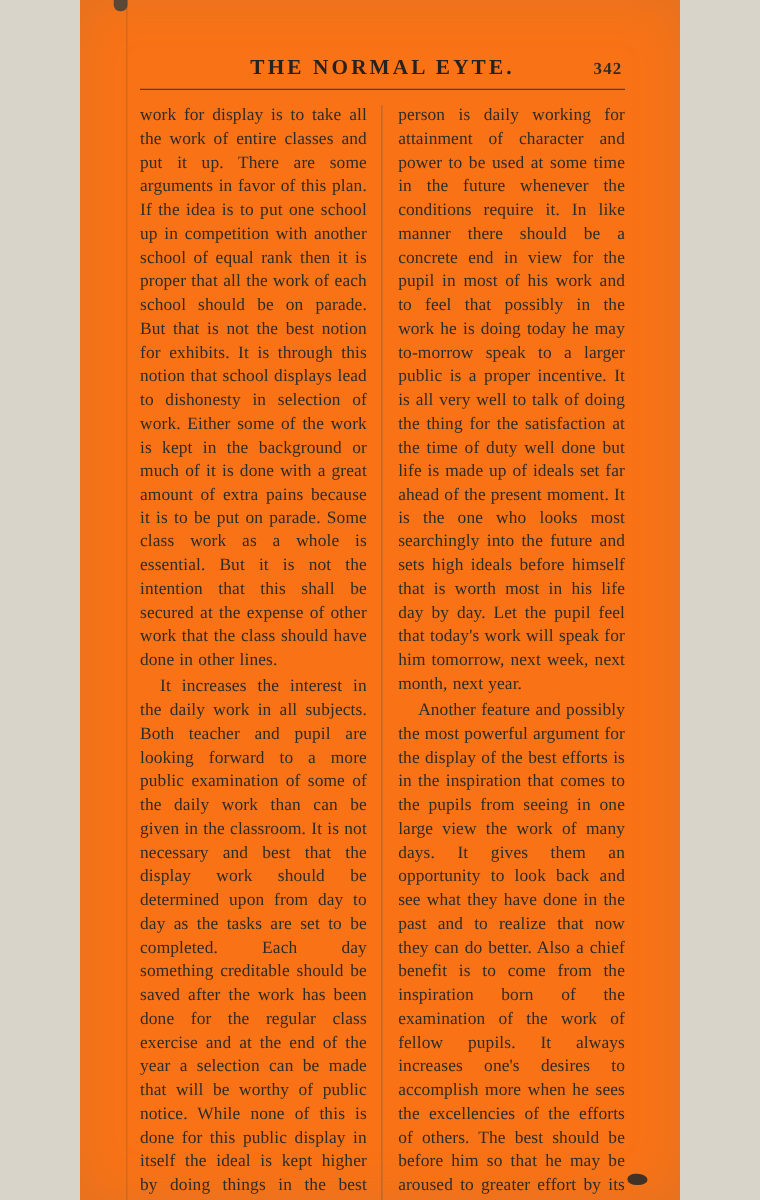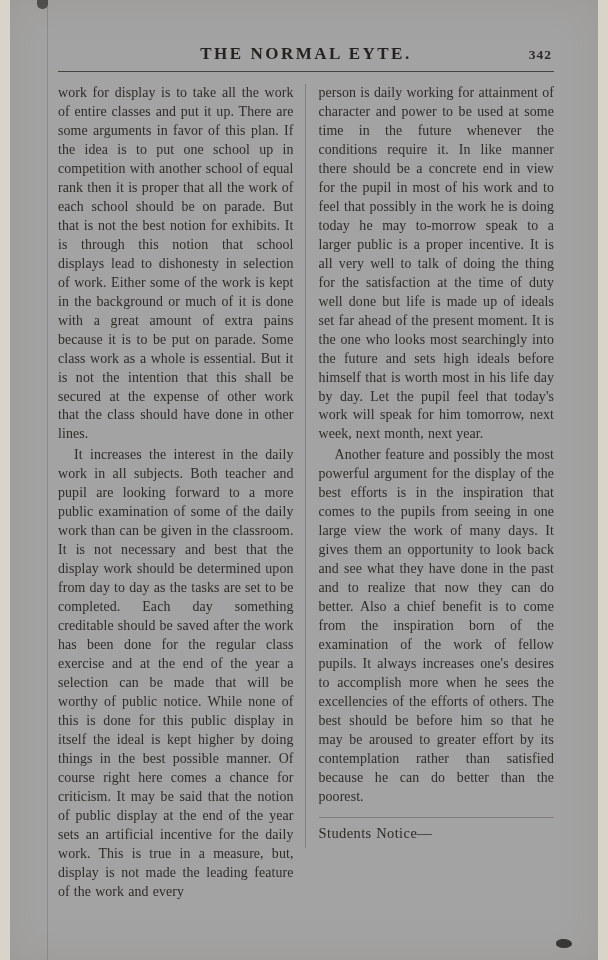--- a/index.html
+++ b/index.html
@@ -2,24 +2,24 @@
 <html><head>
 <meta charset="utf-8">
 <style>
   html, body {
     margin: 0;
     padding: 0;
     background: #d8d4ca;
   }
   .page {
     position: relative;
-    width: 588px;
+    width: 480px;
     height: 960px;
     margin: 0 auto;
-    background: #a3a3a3;
+    background: #f97316;
     color: #2e2c27;
     font-family: "Liberation Serif", "DejaVu Serif", serif;
     overflow: hidden;
     box-shadow: inset 0 0 40px rgba(120,110,90,0.18);
   }
   
   .edge-left {
     position: absolute;
     left: 37px; top: 0; bottom: 0;
     width: 1px;

